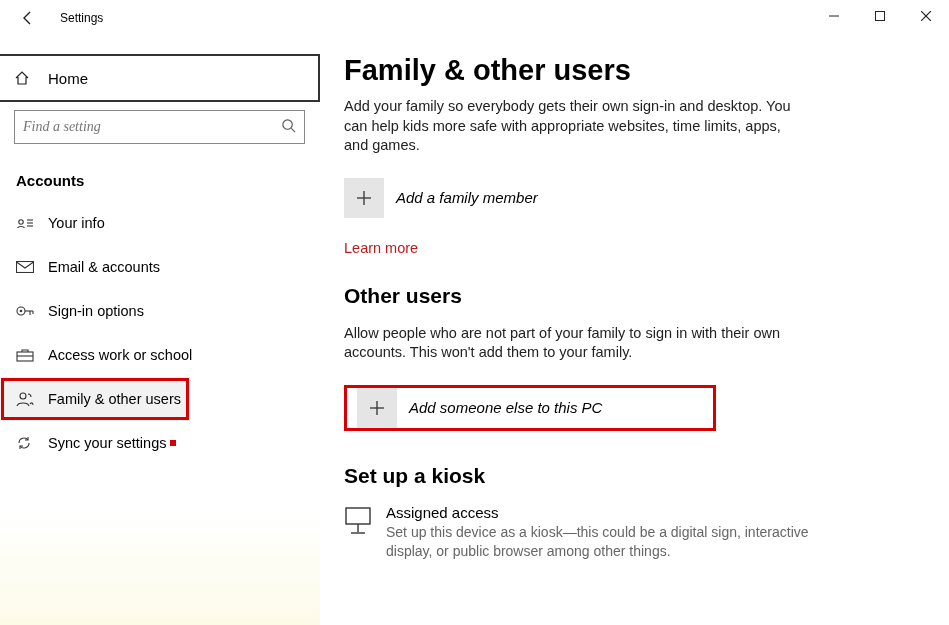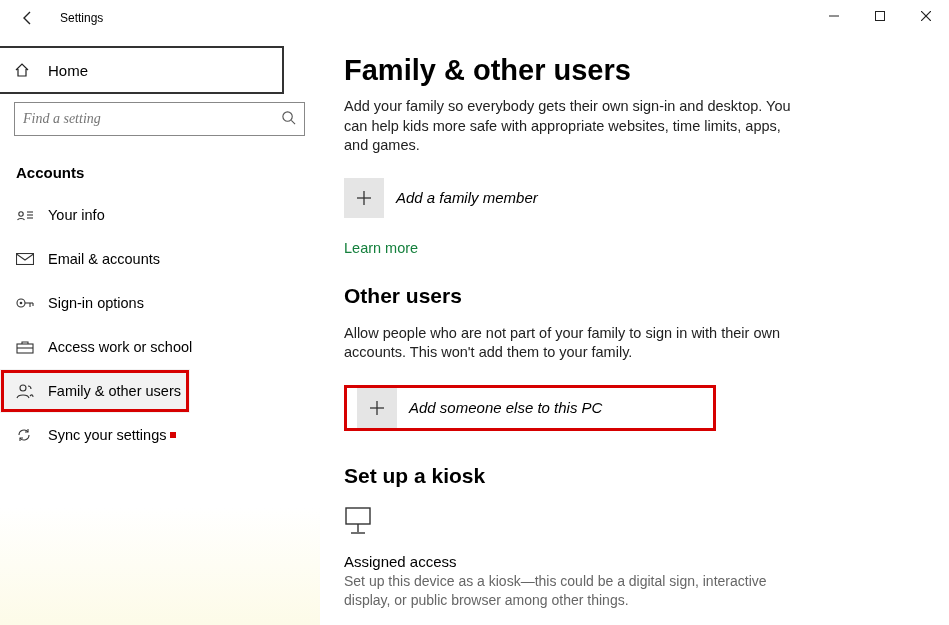--- a/index.html
+++ b/index.html
@@ -42,27 +42,27 @@
     cursor: pointer;
   }
   .sidebar {
     position: absolute;
     left: 0; top: 36px; bottom: 0;
     width: 320px;
     background: linear-gradient(to bottom, #fff 0%, #fff 80%, #fdfbe8 100%);
     border-right: 1px solid rgba(0,0,0,0);
   }
   .home-btn {
-    margin: 12px 0 8px 0;
+    margin: 20px 0 8px 0;
     height: 44px;
     display: flex;
     align-items: center;
     padding-left: 14px;
     outline: 2px solid #333;
-    width: 282px;
+    width: 318px;
     cursor: pointer;
   }
   .home-btn .icon { width: 24px; display:flex; align-items:center;}
   .home-btn .label { margin-left: 10px; font-size: 15px; }
   .search-wrap {
     margin: 10px 14px 0 14px;
   }
   .search-box {
     display: flex;
     align-items: center;
@@ -141,21 +141,21 @@
   }
   .plus-tile {
     width: 40px; height: 40px;
     background: #e5e5e5;
     display: flex; align-items: center; justify-content: center;
     margin-right: 12px;
   }
   .plus-tile svg { display:block; }
   .action-label { font-size: 15px; }
   .link {
-    color: #15803d;
+    color: #b91c1c;
     cursor: pointer;
     font-size: 14.5px;
     margin-bottom: 28px;
     display: inline-block;
   }
   h2.sub-title {
     font-size: 21px;
     font-weight: 600;
     margin-bottom: 16px;
   }
@@ -164,21 +164,20 @@
     padding: 0 10px;
     width: 372px;
     margin-bottom: 33px;
   }
   .highlight-red-large .action-row { margin-bottom: 0; }
   .kiosk-row {
     display: flex;
     align-items: flex-start;
     gap: 14px;
     max-width: 470px;
-    flex-direction: column;
   }
   .kiosk-icon-cell {
     width: 36px;
     padding-top: 2px;
   }
   .kiosk-text .t1 { font-size: 15px; margin-bottom: 2px;}
   .kiosk-text .t2 { font-size: 14px; color: #666; line-height: 1.35;}
 </style>
 </head>
 <body>

